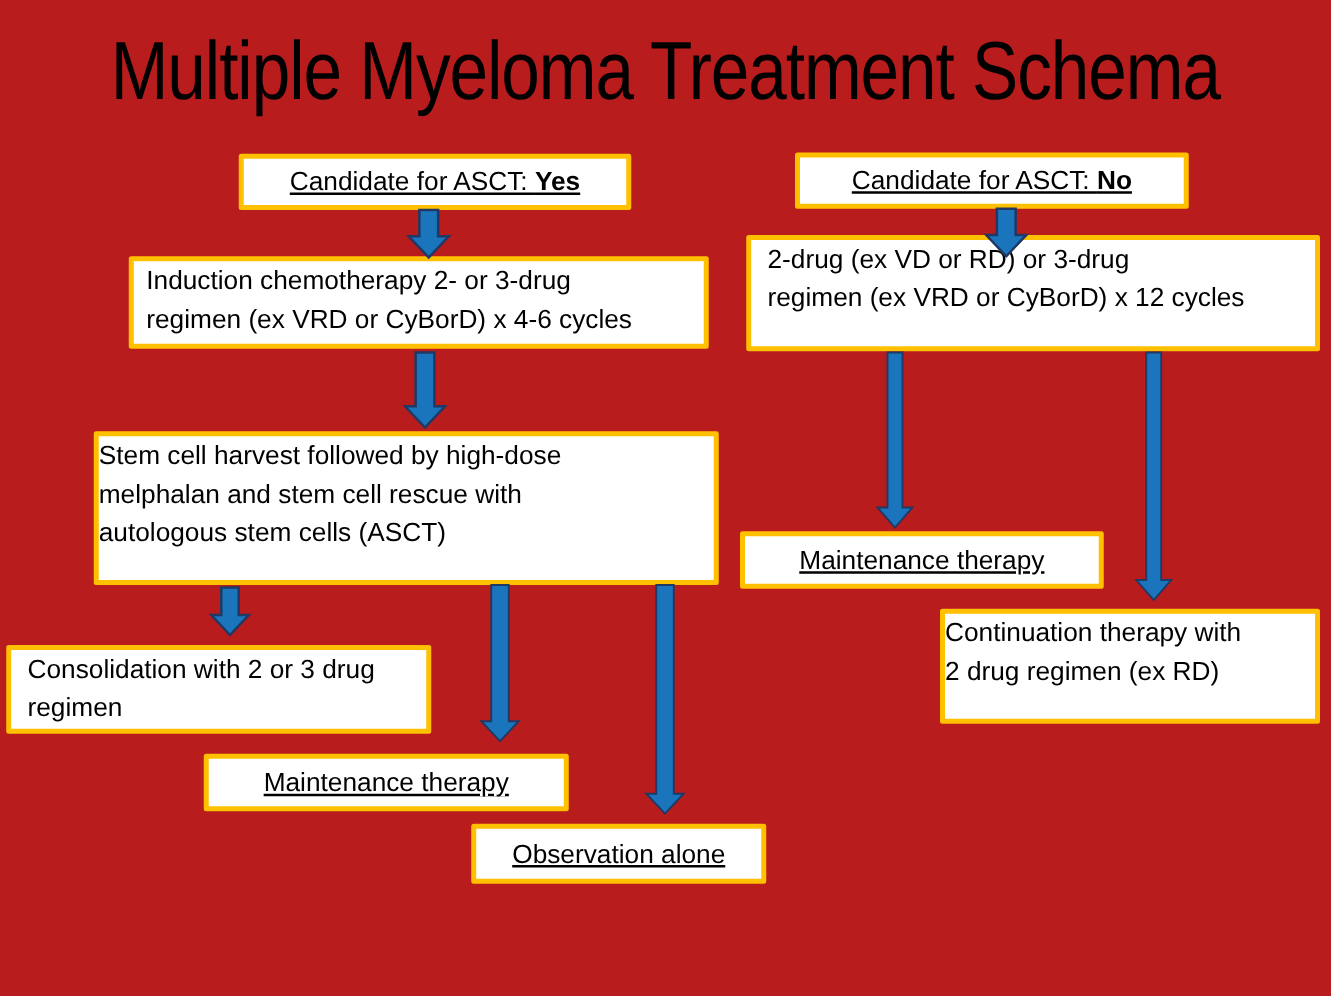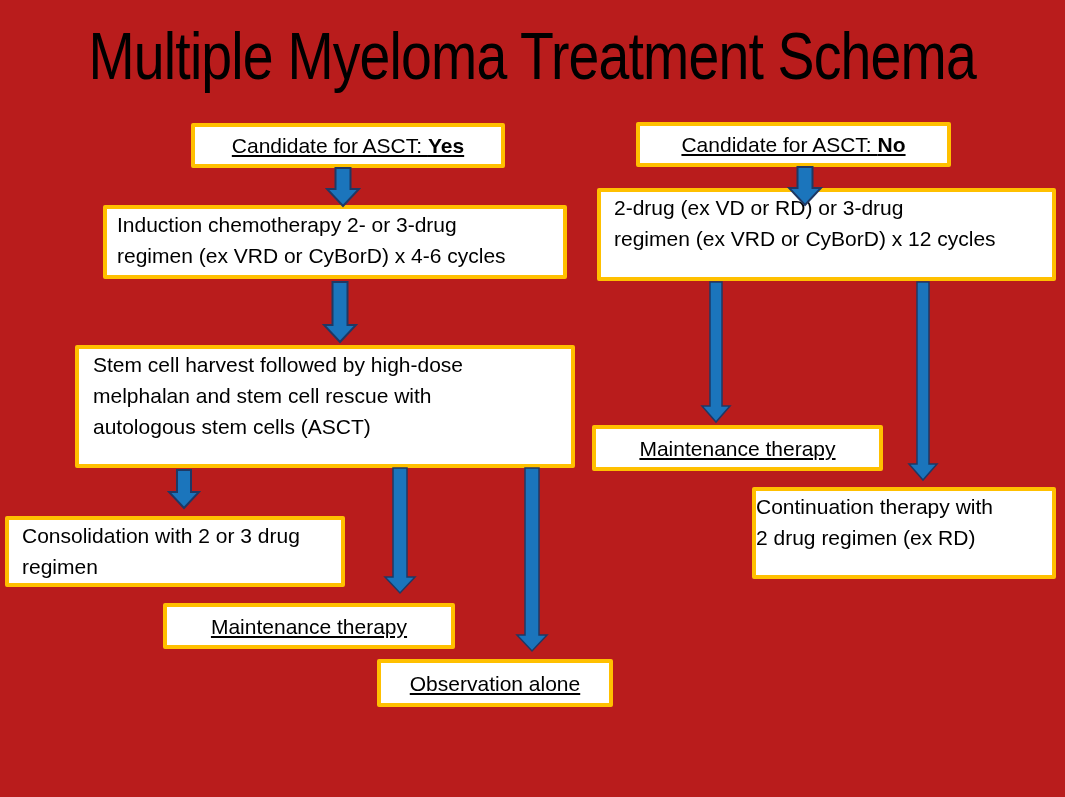--- a/index.html
+++ b/index.html
@@ -38,21 +38,21 @@
 
   <div class="box center" style="left:191px; top:123px; width:314px; height:45px;">
     <span><span>Candidate for ASCT: </span><b>Yes</b></span>
   </div>
 
   <div class="box leftal" style="left:103px; top:205px; width:464px; height:74px; padding-left:10px;">
     <span class="txt">Induction chemotherapy 2- or 3-drug
 regimen (ex VRD or CyBorD) x 4-6 cycles</span>
   </div>
 
-  <div class="box leftal" style="left:75px; top:345px; width:500px; height:123px; padding-left:14px;">
+  <div class="box leftal" style="left:75px; top:345px; width:500px; height:123px; ">
     <span class="txt">Stem cell harvest followed by high-dose
 melphalan and stem cell rescue with
 autologous stem cells (ASCT)</span>
   </div>
 
   <div class="box leftal" style="left:5px; top:516px; width:340px; height:71px; padding-left:13px;">
     <span class="txt">Consolidation with 2 or 3 drug
 regimen</span>
   </div>
 

